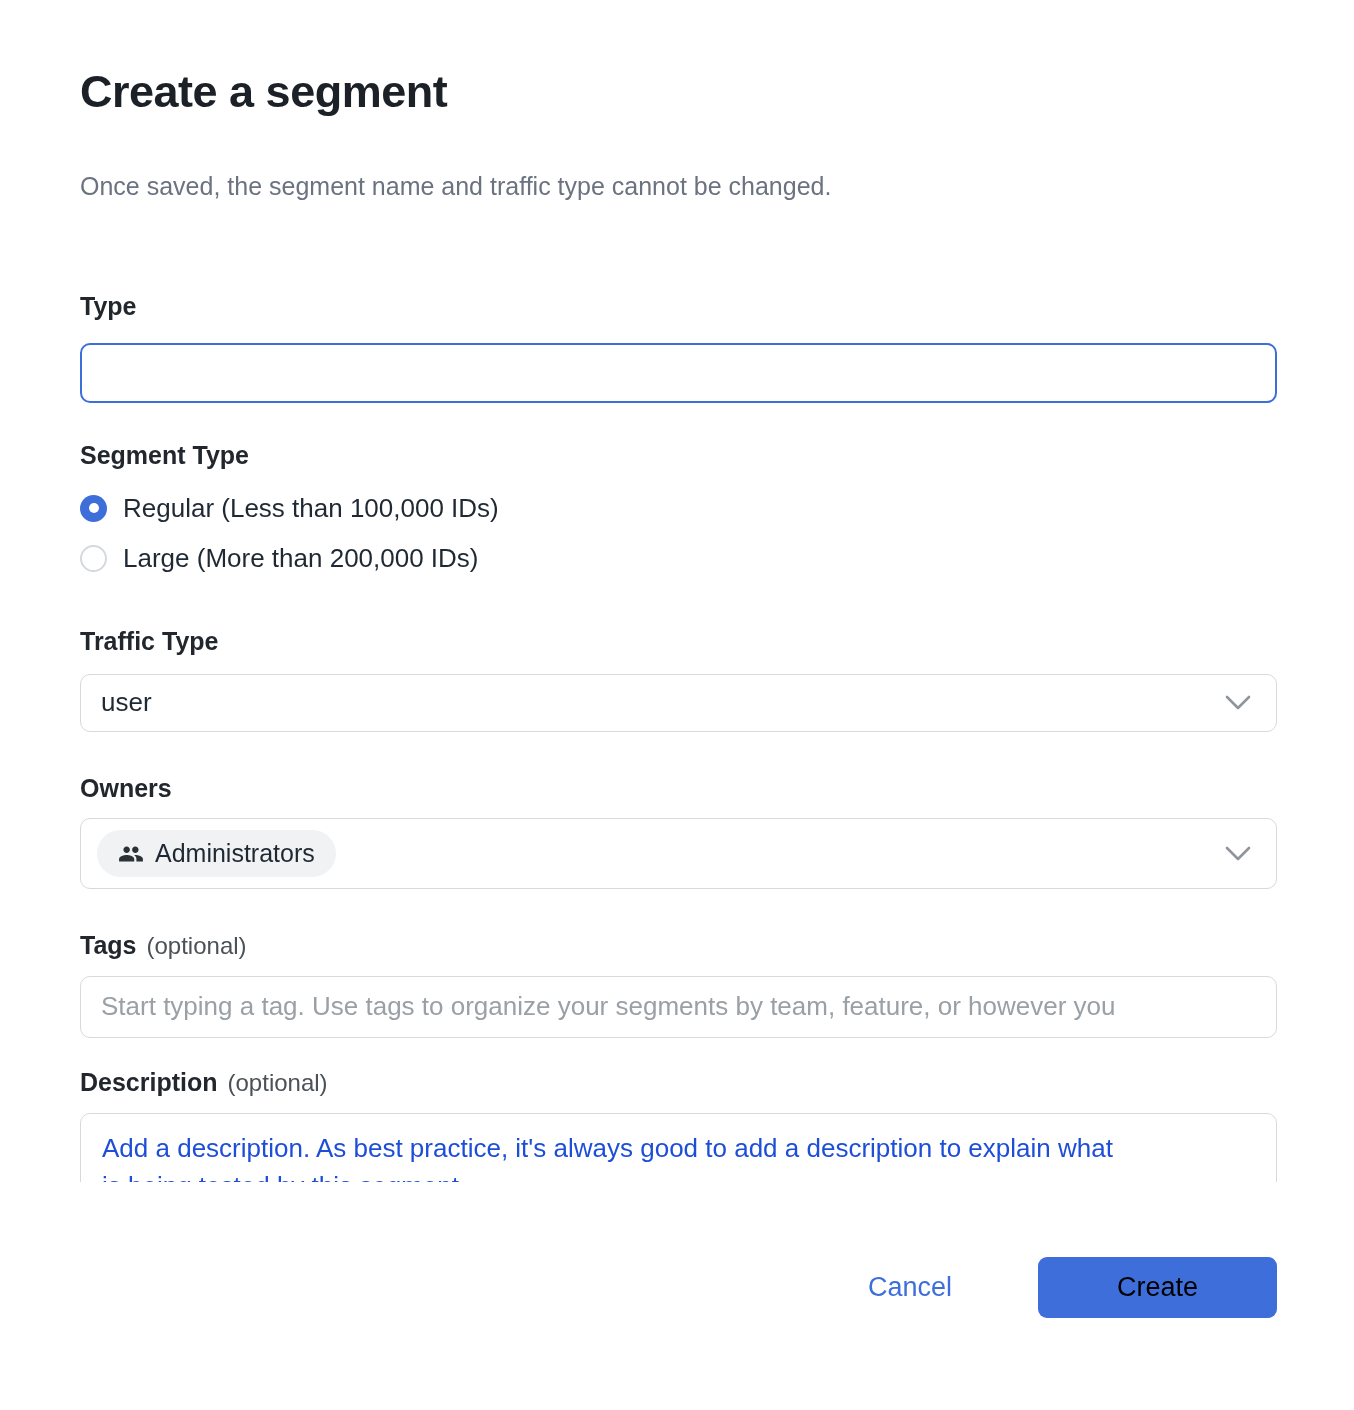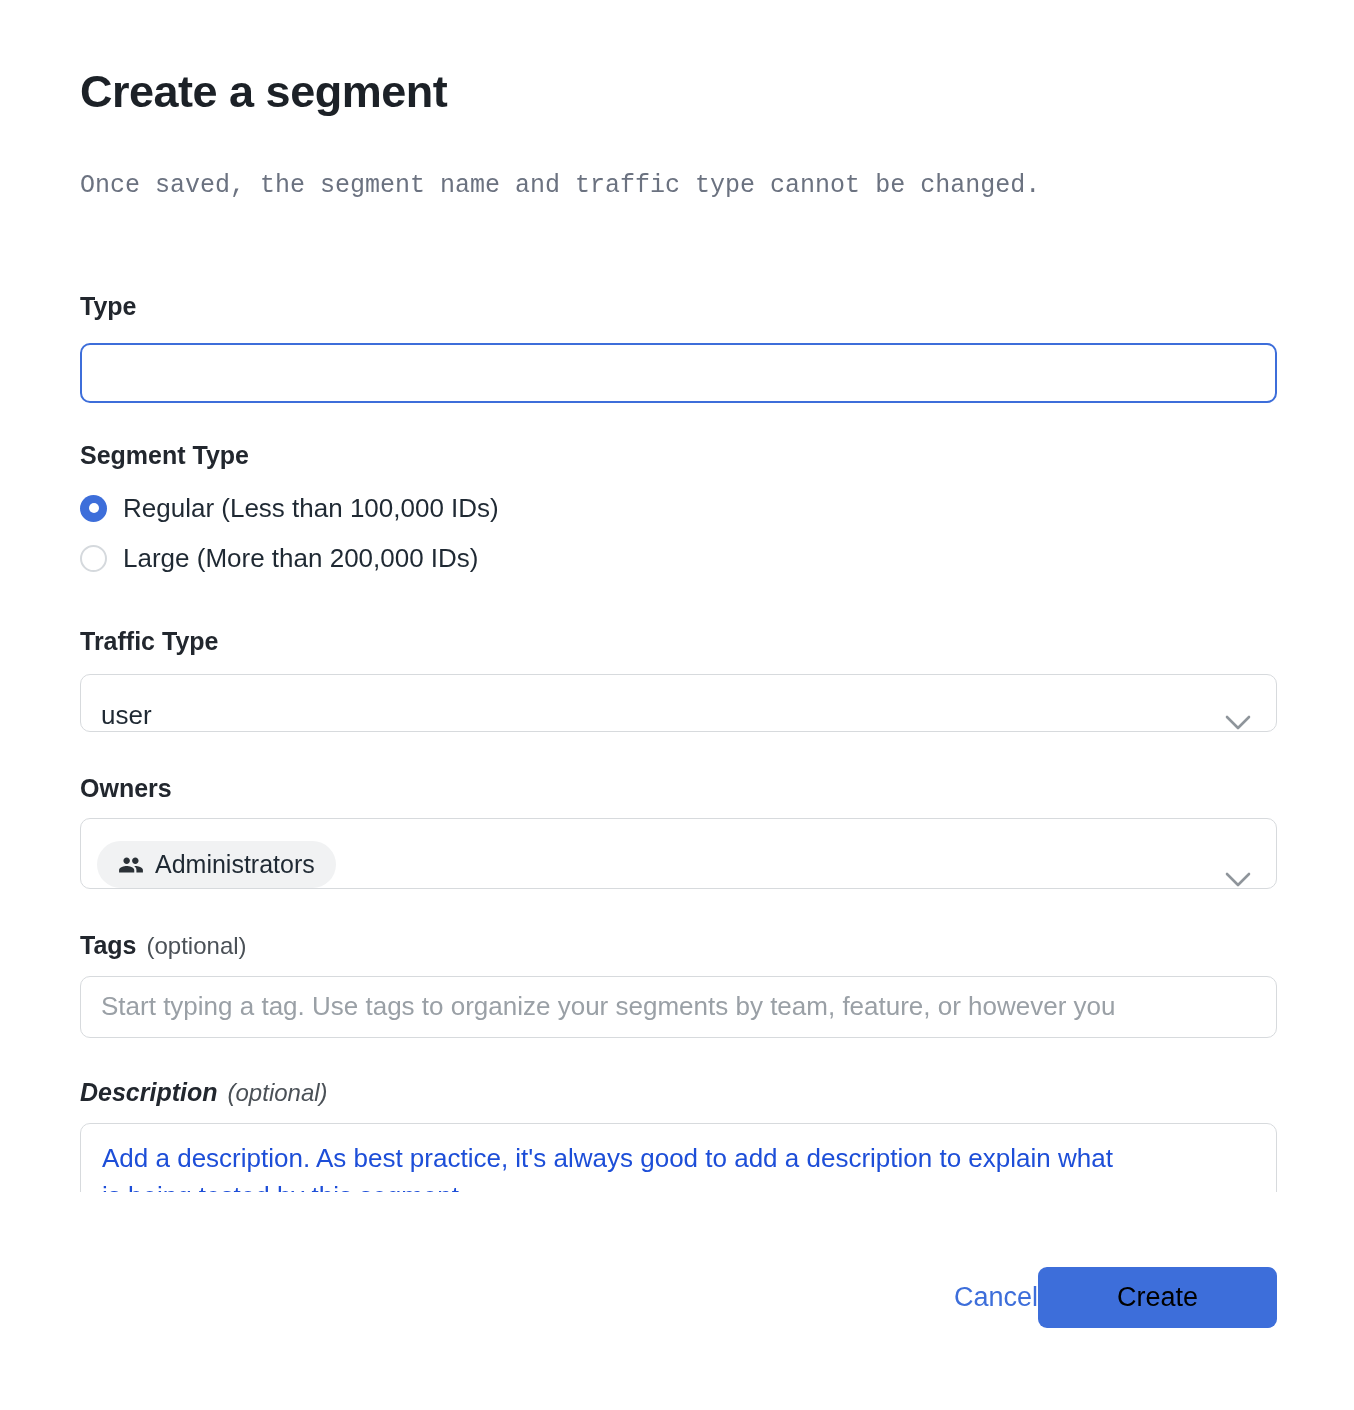--- a/index.html
+++ b/index.html
@@ -13,35 +13,35 @@
   .dialog { width: 1354px; height: 1410px; background: #fff; position: relative; }
   .content { padding: 0 77px 0 80px; }
 
   .page-title {
     margin: 66px 0 0;
     font-size: 45px; font-weight: 700; line-height: 1.15;
     letter-spacing: -0.5px; color: #1c2127;
   }
   .subtitle {
     margin-top: 52px;
-    font-size: 25px; line-height: 1.3; color: #6b7280; font-family: Liberation Mono, monospace;
+    font-size: 25px; line-height: 1.3; color: #6b7280;
   }
 
   .field-label {
     font-size: 25px; font-weight: 700; line-height: 1.3; color: #22272e;
   }
   .optional {
     font-weight: 400; color: #4b5157; margin-left: 10px; font-size: 24px;
   }
   .lbl-name       { margin-top: 88px; }
   .lbl-segtype    { margin-top: 36px; }
   .lbl-traffic    { margin-top: 50px; }
   .lbl-owners     { margin-top: 40px; }
   .lbl-tags       { margin-top: 40px; }
-  .lbl-desc       { margin-top: 38px; font-style: italic; }
+  .lbl-desc       { margin-top: 28px; }
 
   .text-input {
     display: block; width: 100%; height: 60px;
     border: 1.5px solid #d7dadd; border-radius: 10px;
     font-family: "Liberation Sans", sans-serif;
     font-size: 26px; color: #1f2933; padding: 0 20px;
     outline: none; background: #fff;
   }
   .text-input::placeholder { color: #9aa0a6; opacity: 1; }
   .name-input { margin-top: 20px; border: 2px solid #3d6eda; }
@@ -60,21 +60,21 @@
     display: inline-flex; align-items: center; justify-content: center;
     flex: 0 0 auto;
   }
   .radio-control.selected { border: none; background: #3d6eda; }
   .radio-dot { width: 10px; height: 10px; border-radius: 50%; background: #fff; display: none; }
   .radio-control.selected .radio-dot { display: block; }
 
   .select-box {
     margin-top: 16px; width: 100%; height: 58px;
     border: 1.5px solid #d7dadd; border-radius: 10px;
-    display: flex; align-items: flex-end; justify-content: space-between;
+    display: flex; align-items: center; justify-content: space-between;
     padding: 0 24px 0 20px; font-size: 26px; color: #1f2933;
     cursor: pointer; background: #fff;
   }
   .owners-box { margin-top: 14px; height: 71px; padding-left: 16px; }
   .chevron { flex: 0 0 auto; }
 
   .chip {
     display: inline-flex; align-items: center; gap: 11px;
     background: #f1f2f3; border-radius: 24px;
     padding: 9px 21px; font-size: 25px; color: #1f2933;
@@ -94,21 +94,21 @@
   .ph-overlay {
     position: absolute; top: 0; left: 0; right: 0;
     padding: 16px 22px; pointer-events: none;
     font-size: 26px; line-height: 38px; color: #1d4ed8;
     white-space: nowrap; overflow: hidden;
   }
   .ph-line { display: block; }
 
   .footer {
     margin-top: 75px; padding: 0 77px;
-    display: flex; align-items: center; justify-content: flex-end; 
+    display: flex; align-items: center; justify-content: flex-end; gap: 86px;
   }
   .cancel-link {
     font-size: 27px; color: #3d6eda; cursor: pointer;
     background: none; border: none; padding: 0;
     font-family: "Liberation Sans", sans-serif;
   }
   .create-button {
     width: 239px; height: 61px; border: none; border-radius: 9px;
     background: #3d6eda; color: #000000; font-size: 27px;
     font-family: "Liberation Sans", sans-serif; cursor: pointer;

